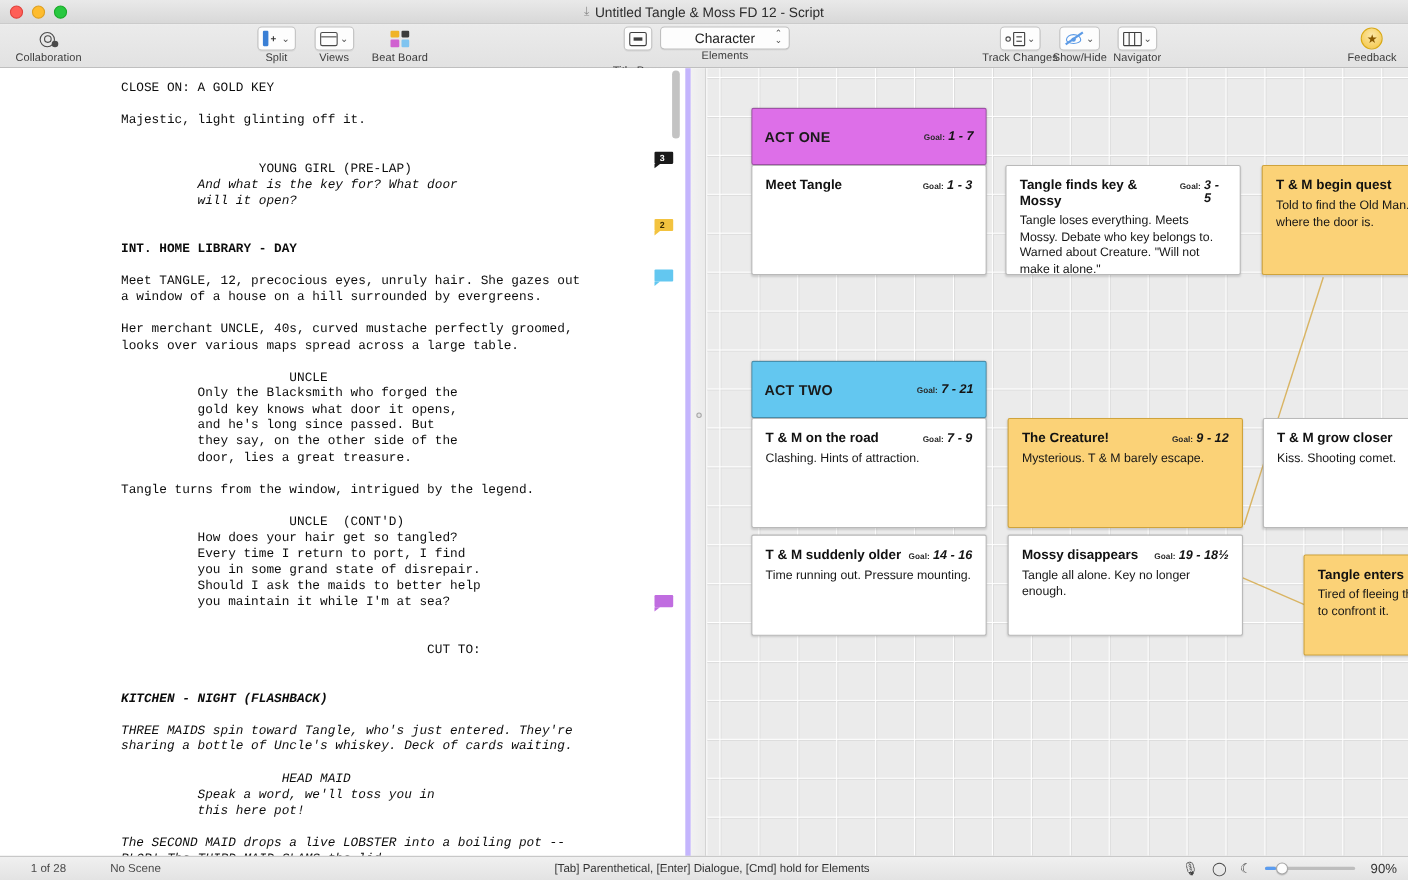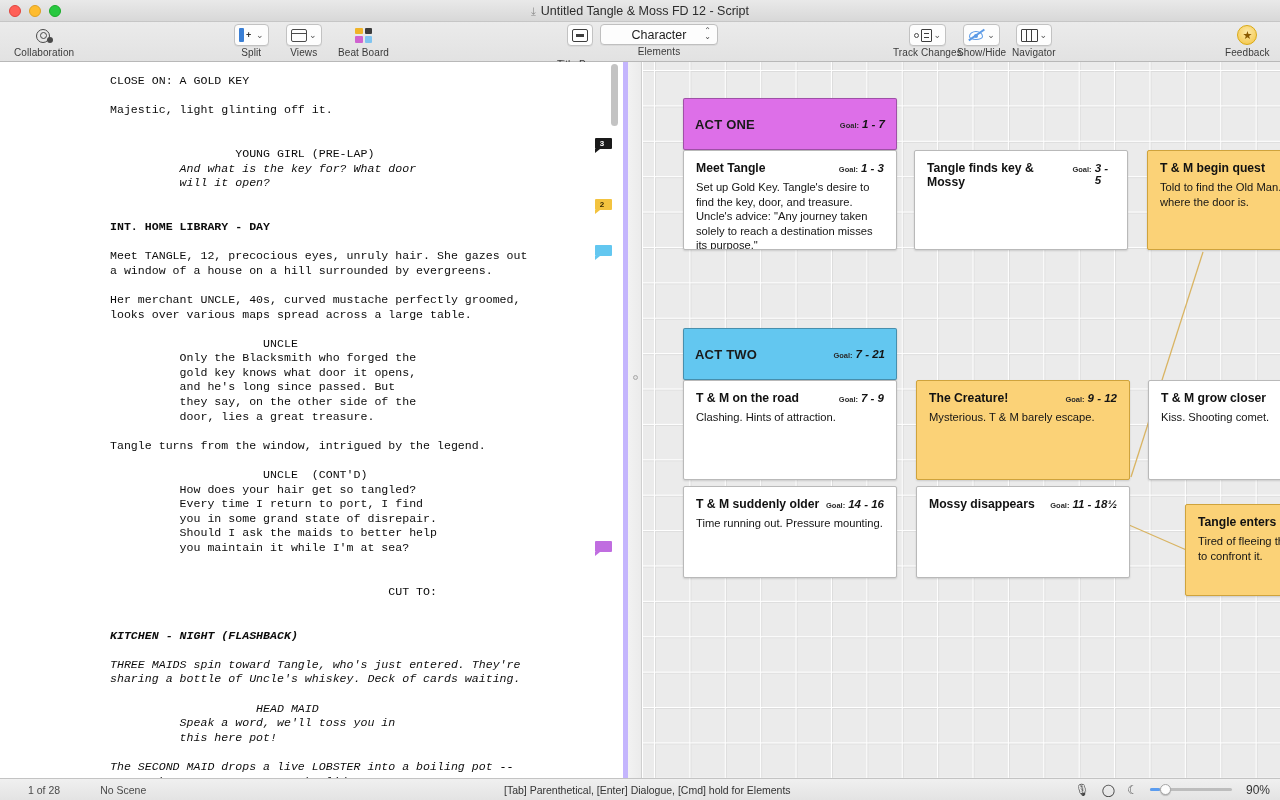--- a/index.html
+++ b/index.html
@@ -397,30 +397,30 @@
           </span>
         </div>
         <div class="beat-card" style="left: 40px; top: 88px; width: 214px; height: 100px;">
           <div class="beat-head">
             <span class="beat-title">Meet Tangle</span>
             <span class="beat-goal">
               <span class="goal-lbl">Goal:</span>
               <span class="goal-val">1 - 3</span>
             </span>
           </div>
-          <div class="beat-body">Set up Gold Key. Tangle's desire to find the key, door, and treasure. Uncle's advice: "Any journey taken solely to reach a destination misses its purpose."</div>
         </div>
         <div class="beat-card" style="left: 271px; top: 88px; width: 214px; height: 100px;">
           <div class="beat-head">
             <span class="beat-title">Tangle finds key &amp; Mossy</span>
             <span class="beat-goal">
               <span class="goal-lbl">Goal:</span>
               <span class="goal-val">3 - 5</span>
             </span>
           </div>
+          <div class="beat-body">Tangle loses everything. Meets Mossy. Debate who key belongs to. Warned about Creature. "Will not make it alone."</div>
         </div>
         <div class="beat-card amber" style="left: 504px; top: 88px; width: 214px; height: 100px;">
           <div class="beat-head">
             <span class="beat-title">T &amp; M begin quest</span>
           </div>
           <div class="beat-body">Told to find the Old Man. Knows where the door is.</div>
         </div>
         <div class="beat-card" style="left: 40px; top: 318px; width: 214px; height: 100px;">
           <div class="beat-head">
             <span class="beat-title">T &amp; M on the road</span>
@@ -455,23 +455,24 @@
               <span class="goal-val">14 - 16</span>
             </span>
           </div>
           <div class="beat-body">Time running out. Pressure mounting.</div>
         </div>
         <div class="beat-card" style="left: 273px; top: 424px; width: 214px; height: 92px;">
           <div class="beat-head">
             <span class="beat-title">Mossy disappears</span>
             <span class="beat-goal">
               <span class="goal-lbl">Goal:</span>
-              <span class="goal-val">11 - 18½</span>
-            </span>
-          </div>
+              <span class="goal-val">19 - 18½</span>
+            </span>
+          </div>
+          <div class="beat-body">Tangle all alone. Key no longer enough.</div>
         </div>
         <div class="beat-card amber" style="left: 542px; top: 442px; width: 214px; height: 92px;">
           <div class="beat-head">
             <span class="beat-title">Tangle enters lair</span>
           </div>
           <div class="beat-body">Tired of fleeing the Creature, chooses to confront it.</div>
         </div>
       </div>
   </div>
 </div>

